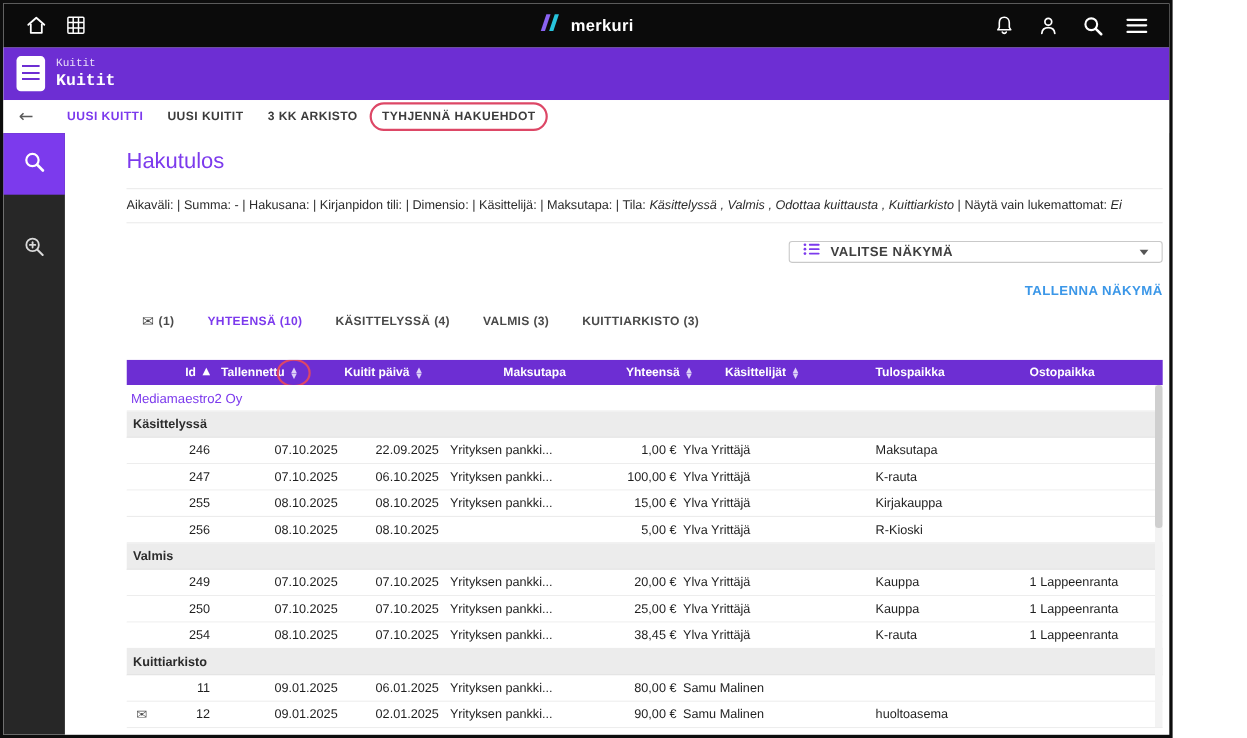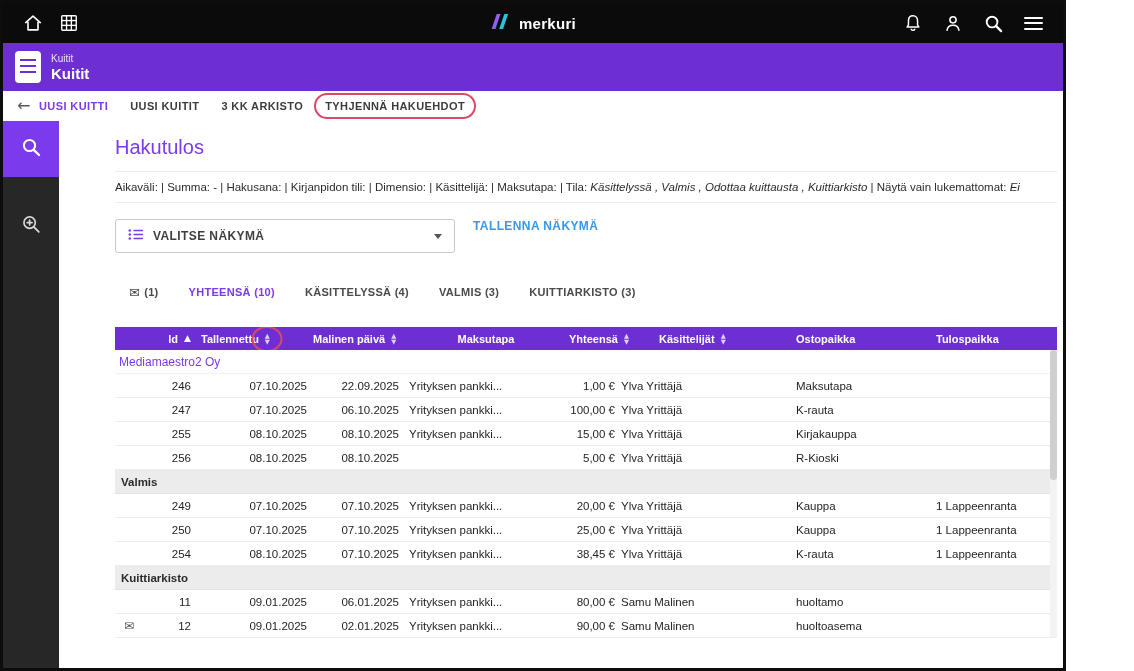--- a/index.html
+++ b/index.html
@@ -16,49 +16,49 @@
   .topbar{height:40px;background:#0b0b0b;display:flex;align-items:center;padding:0 16px;position:relative;}
   .topbar .icon-btn{display:flex;align-items:center;justify-content:center;width:28px;height:28px;cursor:pointer;}
   .topbar-left{display:flex;align-items:center;gap:8px;}
   .topbar-right{display:flex;align-items:center;gap:12px;margin-left:auto;}
   .logo{position:absolute;left:50%;top:0;height:40px;transform:translateX(-50%);display:flex;align-items:center;gap:7px;}
   .logo-text{color:#fff;font-size:15px;font-weight:bold;letter-spacing:.3px;}
   .burger{width:19px;height:13px;display:flex;flex-direction:column;justify-content:space-between;}
   .burger i{display:block;height:2px;background:#fff;border-radius:1px;}
 
   
-  .appheader{height:48px;background:var(--accent);display:flex;align-items:center;padding:0 12px;gap:10px;}
+  .appheader{height:48px;background:var(--accent);display:flex;align-items:center;padding:0 12px;gap:10px;font-family:Liberation Mono, monospace;}
   .doc-icon{width:26px;height:32px;background:#fff;border-radius:4px;position:relative;flex:0 0 auto;}
   .doc-icon::before{content:"";position:absolute;left:5px;right:5px;top:8px;height:17px;
      background:repeating-linear-gradient(var(--accent) 0 2px, transparent 2px 6px);}
   .crumb{font-size:10px;color:rgba(255,255,255,.85);line-height:12px;}
   .apptitle{font-size:15px;font-weight:bold;color:#fff;line-height:17px;}
 
   
   .navrow{height:30px;background:#fff;display:flex;align-items:center;padding:0 0 0 14px;}
   .back-arrow{width:22px;font-size:16px;color:#5a5a5a;cursor:pointer;line-height:1;font-family:"DejaVu Sans",sans-serif;}
-  .navtabs{display:flex;align-items:center;gap:22px;}
+  .navtabs{display:flex;align-items:center;gap:22px;margin-left:22px;}
   .navtab{font-size:11px;font-weight:bold;letter-spacing:.4px;color:#3c3c3c;cursor:pointer;position:relative;white-space:nowrap;}
   .navtab.active{color:var(--accent_light);}
   .navtab.annotated::after{content:"";position:absolute;left:-11px;right:-11px;top:-7px;bottom:-7px;
      border:2.5px solid var(--annotation);border-radius:14px;pointer-events:none;}
 
   
   .bodywrap{display:flex;height:547px;gap:36px;}
   .sidebar{width:56px;background:#272727;flex:0 0 auto;display:flex;flex-direction:column;align-items:center;}
   .side-tile{width:56px;height:56px;background:var(--accent_light);display:flex;align-items:center;justify-content:center;cursor:pointer;}
   .side-icon2{margin-top:33px;cursor:pointer;display:flex;align-items:center;justify-content:center;width:32px;height:32px;}
 
   .main{flex:1;min-width:0;padding:14px 6px 0 20px;position:relative;}
   .page-title{font-size:20px;color:var(--accent_light);font-weight:500;height:24px;line-height:24px;margin-bottom:12px;}
 
   .filter-summary{border-top:1px solid #ececec;border-bottom:1px solid #ececec;padding:9px 0;font-size:11.5px;color:#2b2b2b;white-space:nowrap;overflow:hidden;}
   .filter-summary .it{font-style:italic;}
 
-  .controls{margin-top:16px;display:flex;align-items:flex-start;gap:18px;height:34px;}
+  .controls{margin-top:16px;display:flex;align-items:flex-end;gap:18px;height:34px;flex-direction:column;}
   .view-select{width:340px;height:34px;border:1px solid #c9c9c9;border-radius:3px;display:flex;align-items:center;padding:0 12px;cursor:pointer;background:#fff;}
   .view-select .lbl{font-size:12px;font-weight:600;letter-spacing:.4px;color:#3f3f3f;margin-left:9px;}
   .caret{margin-left:auto;width:0;height:0;border-left:4.5px solid transparent;border-right:4.5px solid transparent;border-top:5.5px solid #555;}
   .save-view{font-size:12px;font-weight:bold;letter-spacing:.4px;color:var(--link);cursor:pointer;white-space:nowrap;}
 
   .rtabs{margin-top:30px;display:flex;align-items:center;gap:30px;padding-left:14px;height:18px;}
   .rtab{font-size:11px;font-weight:bold;letter-spacing:.3px;color:#4a4a4a;cursor:pointer;display:flex;align-items:center;gap:4px;white-space:nowrap;}
   .rtab.active{color:var(--accent_light);}
   .env{font-family:"DejaVu Sans",sans-serif;font-size:13px;line-height:1;}
 
@@ -254,21 +254,21 @@
               <span class="sort asc">▲</span>
             </div>
             <div class="th c2">
               <span>Tallennettu</span>
               <span class="sort annotated">
                 <span>▲</span>
                 <span>▼</span>
               </span>
             </div>
             <div class="th c3">
-              <span>Malinen päivä</span>
+              <span>Kuitit päivä</span>
               <span class="sort">
                 <span>▲</span>
                 <span>▼</span>
               </span>
             </div>
             <div class="th c4">
               <span>Maksutapa</span>
             </div>
             <div class="th c5">
               <span>Yhteensä</span>
@@ -277,32 +277,33 @@
                 <span>▼</span>
               </span>
             </div>
             <div class="th c6">
               <span>Käsittelijät</span>
               <span class="sort">
                 <span>▲</span>
                 <span>▼</span>
               </span>
             </div>
+            <div class="th c8">
+              <span>Tulospaikka</span>
+            </div>
             <div class="th c7">
               <span>Ostopaikka</span>
             </div>
-            <div class="th c8">
-              <span>Tulospaikka</span>
-            </div>
             <div class="th c9">
               <span>Aputulospaikka</span>
             </div>
           </div>
         <div class="company-row">Mediamaestro2 Oy</div>
         <div id="tbody">
+            <div class="group-row">Käsittelyssä</div>
             <div class="tr grid-row">
               <div class="td c0"></div>
               <div class="td c1">246</div>
               <div class="td c2">07.10.2025</div>
               <div class="td c3">22.09.2025</div>
               <div class="td c4">Yrityksen pankki...</div>
               <div class="td c5">1,00 €</div>
               <div class="td c6">Ylva Yrittäjä</div>
               <div class="td c7">Maksutapa</div>
               <div class="td c8"></div>
@@ -383,21 +384,20 @@
             </div>
             <div class="group-row">Kuittiarkisto</div>
             <div class="tr grid-row">
               <div class="td c0"></div>
               <div class="td c1">11</div>
               <div class="td c2">09.01.2025</div>
               <div class="td c3">06.01.2025</div>
               <div class="td c4">Yrityksen pankki...</div>
               <div class="td c5">80,00 €</div>
               <div class="td c6">Samu Malinen</div>
-              <div class="td c7">huoltamo</div>
               <div class="td c8"></div>
               <div class="td c9"></div>
             </div>
             <div class="tr grid-row">
               <div class="td c0">
                 <span class="env">✉</span>
               </div>
               <div class="td c1">12</div>
               <div class="td c2">09.01.2025</div>
               <div class="td c3">02.01.2025</div>

